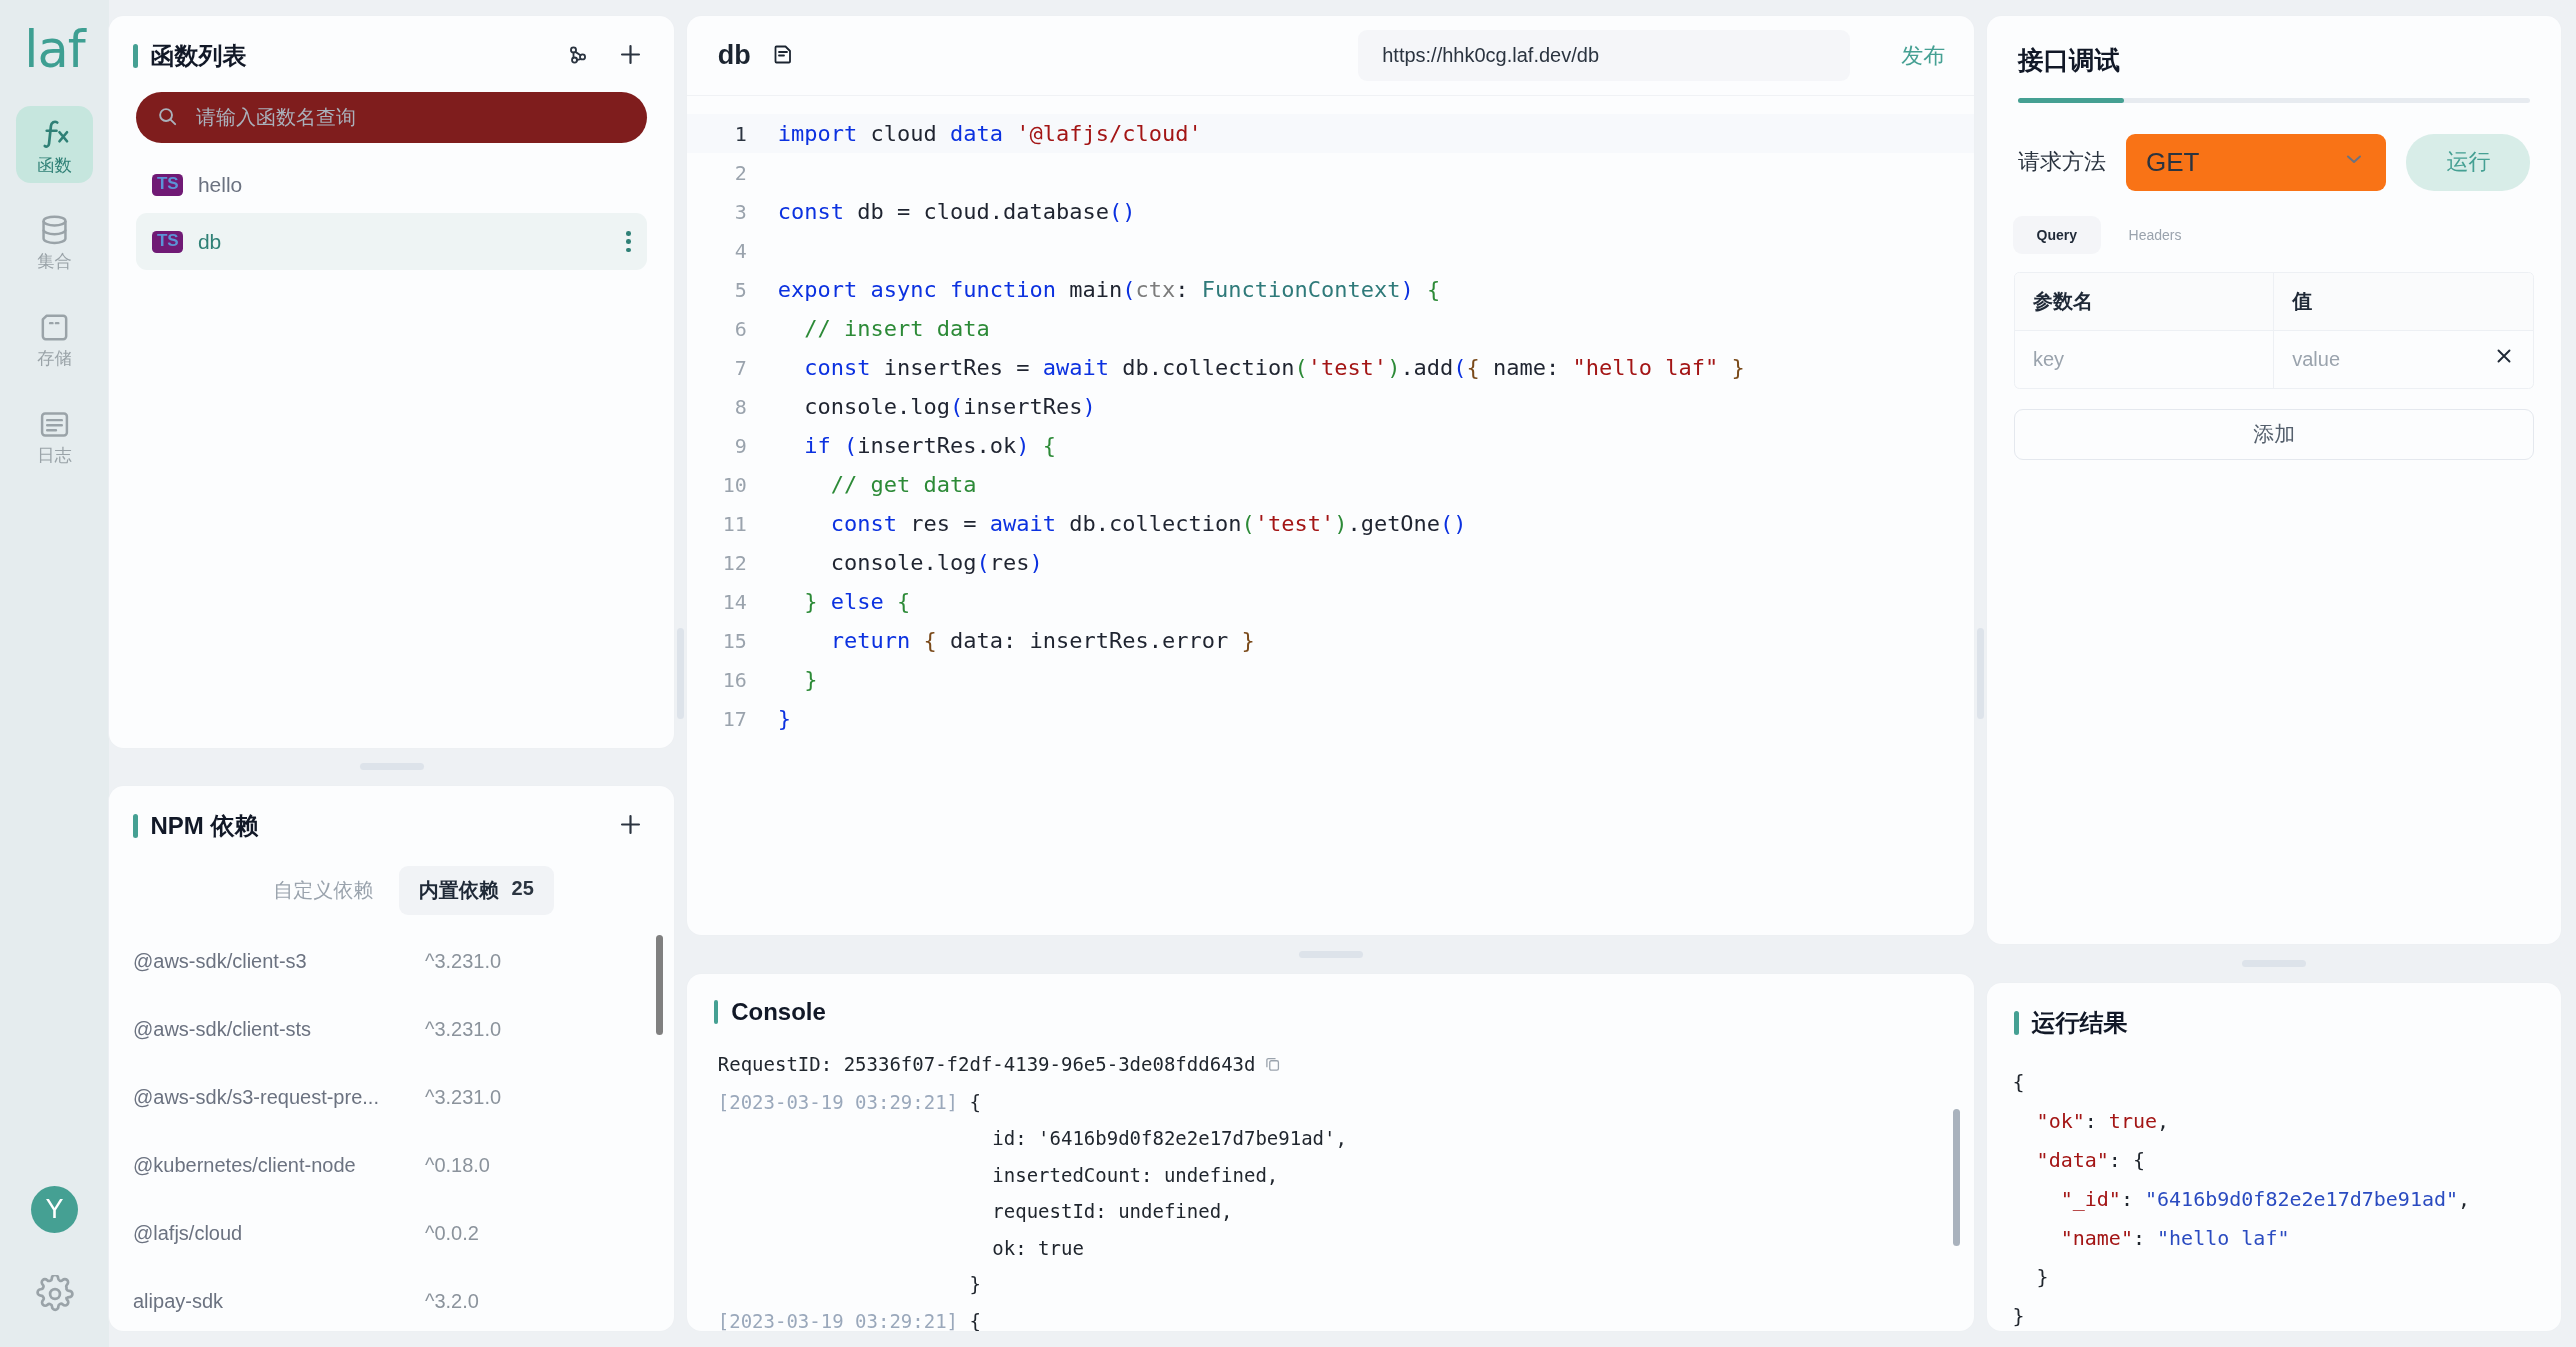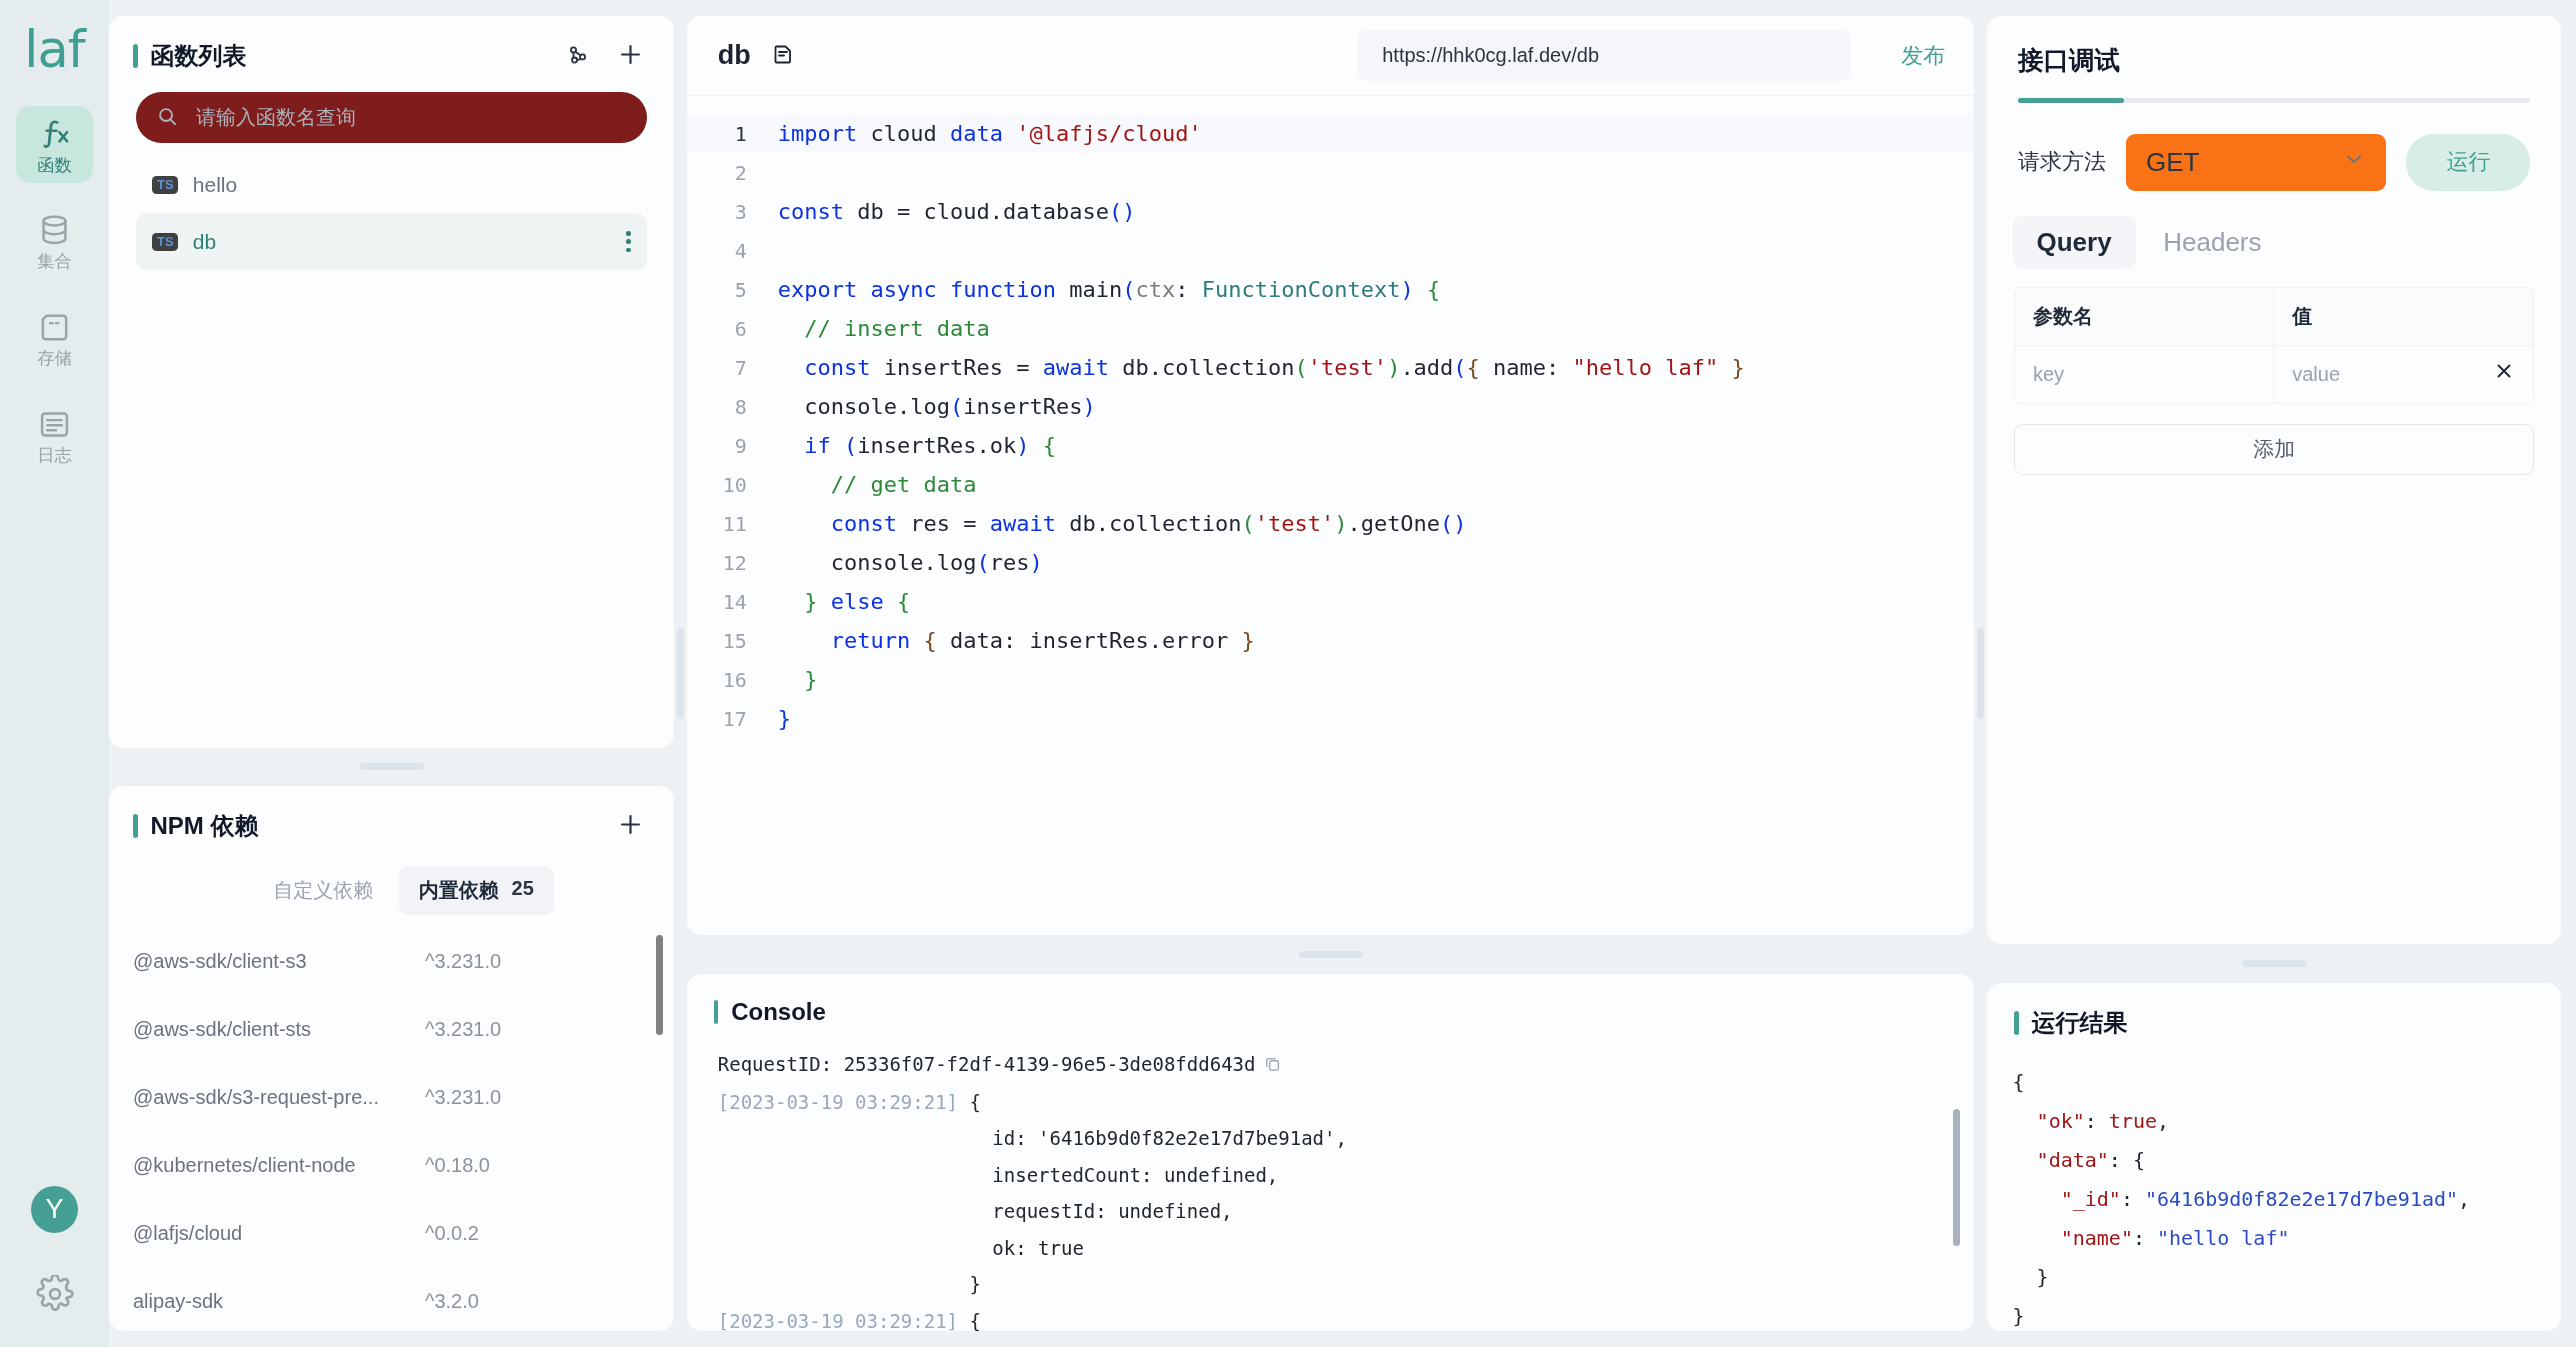--- a/index.html
+++ b/index.html
@@ -56,21 +56,21 @@
   .search-wrap { padding: 20px 27px 0 27px; }
   .search {
     height: 51px; background:#7f1d1d; border-radius: 25.5px;
     display:flex; align-items:center; gap:17px; padding: 0 20px;
   }
   .search .ph { font-size: 20px; color:#aab1bb; }
   .fn-items { padding: 12.8px 27px 0 27px; }
   .fn-item { height: 57px; border-radius: 11px; display:flex; align-items:center;
              gap: 14.6px; padding: 0 16.4px; font-size: 21px; color:#6b7280; }
   .fn-item.selected { background:#eef4f4; color:#2f8076; font-weight:500; }
-  .ts-badge { background:#404040; color:#5b93d6; font-size:13px; font-weight:700;
+  .ts-badge { background:#701a75; color:#5b93d6; font-size:17px; font-weight:700;
               border-radius:4.6px; padding: 1.8px 4.6px; line-height:1.1;}
   .dots { margin-left:auto; color:#2f8076; display:flex; flex-direction:column; gap:3.6px; }
   .dots i { display:block; width:4.6px; height:4.6px; border-radius:50%; background:currentColor; }
 
   .npm { flex: 1 1 auto; display:flex; flex-direction:column; overflow:hidden; position:relative;}
   .npm-tabs { display:flex; align-items:center; gap: 5.5px; padding: 24px 0 0 24px; justify-content: center; }
   .npm-tab { font-size: 20px; color:#9aa3ad; padding: 11px 20px; border-radius: 9px; }
   .npm-tab.active { background:#f1f3f6; color:#1f2937; font-weight:700; display:flex; gap:12.8px;}
   .npm-tab .cnt { color:#2b3440; font-weight:700; }
   .dep-list { padding: 12.8px 0 0 0; overflow:hidden; position:relative; flex:1 1 auto;}
@@ -122,21 +122,21 @@
   .rulebar { margin: 20px 31px 0 31px; height: 4.6px; background:#e7ebf0; border-radius:2.7px; position:relative;}
   .rulebar i { position:absolute; left:0; top:0; height:4.6px; width: 106px; background:#45a093; border-radius:2.7px;}
   .method-row { display:flex; align-items:center; gap: 20px; padding: 31px 31px 0 31px; }
   .method-label { font-size: 22px; color:#2b3440; }
   .select { flex:1 1 auto; height: 57px; background:#f97316; border-radius: 9px;
             display:flex; align-items:center; padding: 0 20px; font-size:26px; color:#2b3440;}
   .select .chev { margin-left:auto; color:#6b7280; }
   .run-btn { width: 124px; height: 57px; border-radius: 28px; background:#d8ede8; color:#45a093;
              display:flex; align-items:center; justify-content:center; font-size:22px; }
   .qtabs { display:flex; gap:3.6px; padding: 25.5px 0 0 25.5px;}
-  .qtab { font-size: 26px; padding: 11px 24px; border-radius: 9px; color:#9aa3ad;}
+  .qtab { font-size: 14px; padding: 11px 24px; border-radius: 9px; color:#9aa3ad;}
   .qtab.active { background:#f4f5f8; color:#1f2937; font-weight:700; }
   .ptable { margin: 18px 27px 0 27px; border:0.9px solid #edf0f4; border-radius: 5.5px; overflow:hidden;}
   .prow { display:flex; }
   .prow.head .pcell { background:#fafbfc; font-weight:700; color:#1f2937; }
   .pcell { flex:1 1 50%; padding: 14.6px 18px; font-size:20px; border-right:0.9px solid #edf0f4;
            border-bottom:0.9px solid #edf0f4; color:#9aa3ad; display:flex; align-items:center;}
   .prow:last-child .pcell { border-bottom:none; }
   .pcell:last-child { border-right:none; }
   .pcell .x { margin-left:auto; color:#1f2937; font-size:24px; }
   .add-btn { margin: 20px 27px 0 27px; height: 51px; border:0.9px solid #e4e8ee; border-radius: 9px;

